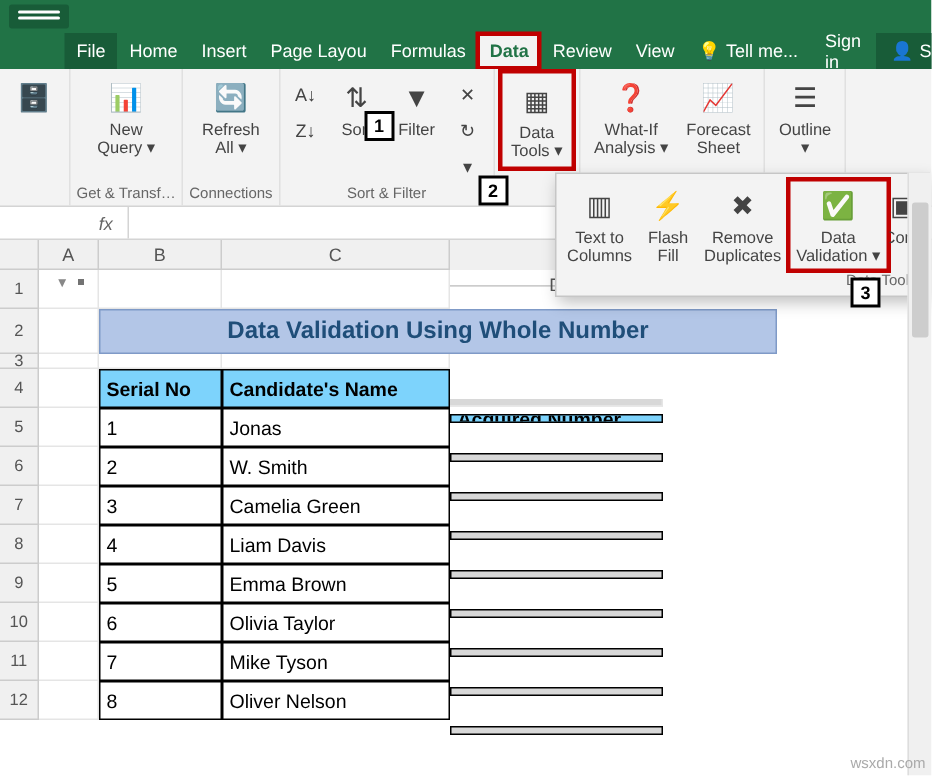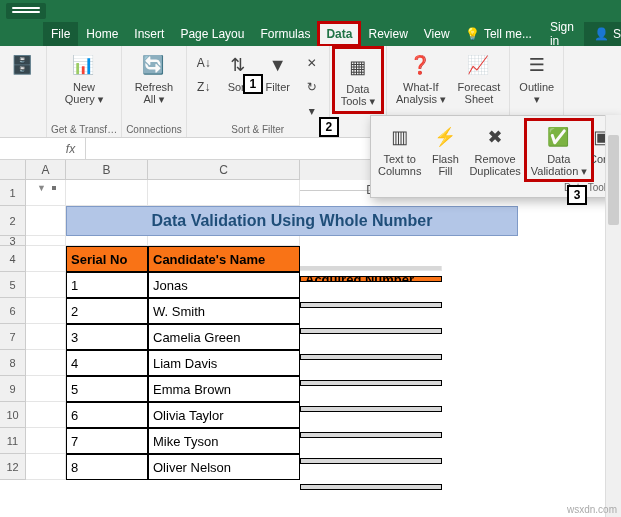--- a/index.html
+++ b/index.html
@@ -39,21 +39,21 @@
 .colheads { display: flex; height: 20px; background: #f0f0f0; }
 .corner { width: 26px; border-right: 1px solid #ccc; border-bottom: 1px solid #ccc; background: #f0f0f0; }
 .ch { border-right: 1px solid #ccc; border-bottom: 1px solid #ccc; text-align: center; font-size: 12px; color: #555; display: flex; align-items: center; justify-content: center; }
 .rowhead { width: 26px; border-right: 1px solid #ccc; border-bottom: 1px solid #ccc; background: #f0f0f0; text-align: center; font-size: 11px; color: #555; display: flex; align-items: center; justify-content: center; }
 .row { display: flex; height: 26px; }
 .cell { border-right: 1px solid #e5e5e5; border-bottom: 1px solid #e5e5e5; padding: 2px 4px; display: flex; align-items: center; overflow: hidden; }
 .wA { width: 40px; } .wB { width: 82px; } .wC { width: 152px; } .wD { width: 142px; margin-top: 30px; }
 .sel { background: #d8d8d8; }
 .titlerow { background: #b3c6e7; color: #1f4e79; font-weight: bold; font-size: 16px; justify-content: center; }
 .tblborder { border: 1px solid #000 !important; }
-.thdr { font-weight: bold; background: #f97316; }
+.thdr { font-weight: bold; background: #7dd3fc; }
 
 .popup { position: absolute; left: 370px; top: 115px; width: 250px; background: #f3f3f3; border: 1px solid #c6c6c6; box-shadow: 2px 4px 10px rgba(0,0,0,.25); padding: 4px 2px 0 2px; }
 .popup .prow { display: flex; }
 .popup .lbl2 { font-size: 10px; color: #666; text-align: right; padding: 2px 6px 4px 0; }
 
 .watermark { position: absolute; right: 4px; bottom: 2px; font-size: 10px; color: #aaa; }
 .scroll-v { position: absolute; right: 0; top: 115px; bottom: 0; width: 16px; background: #f0f0f0; border-left: 1px solid #ddd; }
 .scroll-v .thumb { position: absolute; left: 2px; right: 2px; top: 20px; height: 90px; background: #cdcdcd; border-radius: 2px; }
 </style>
 </head>

